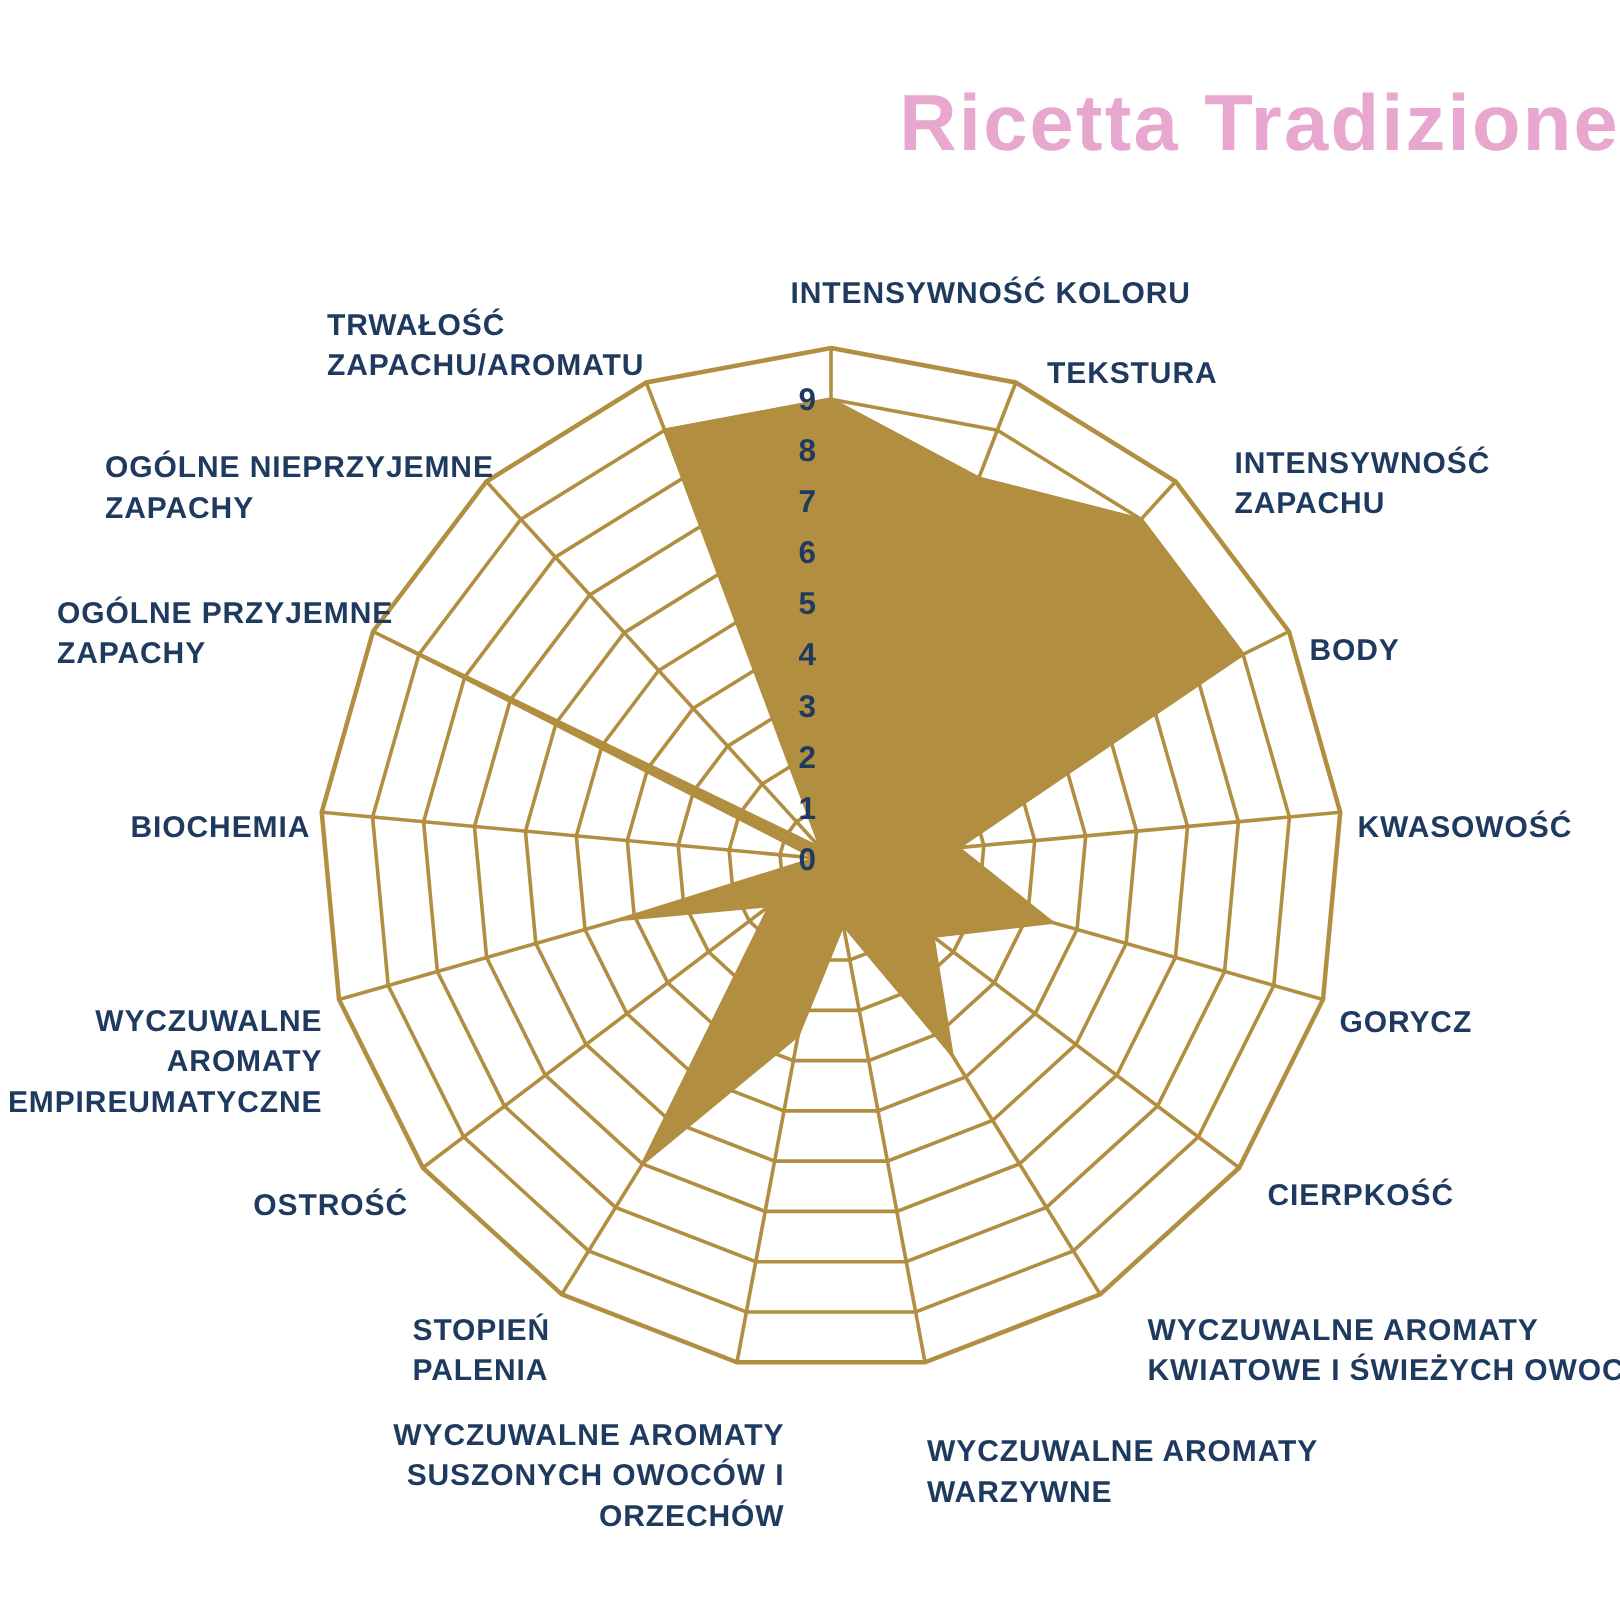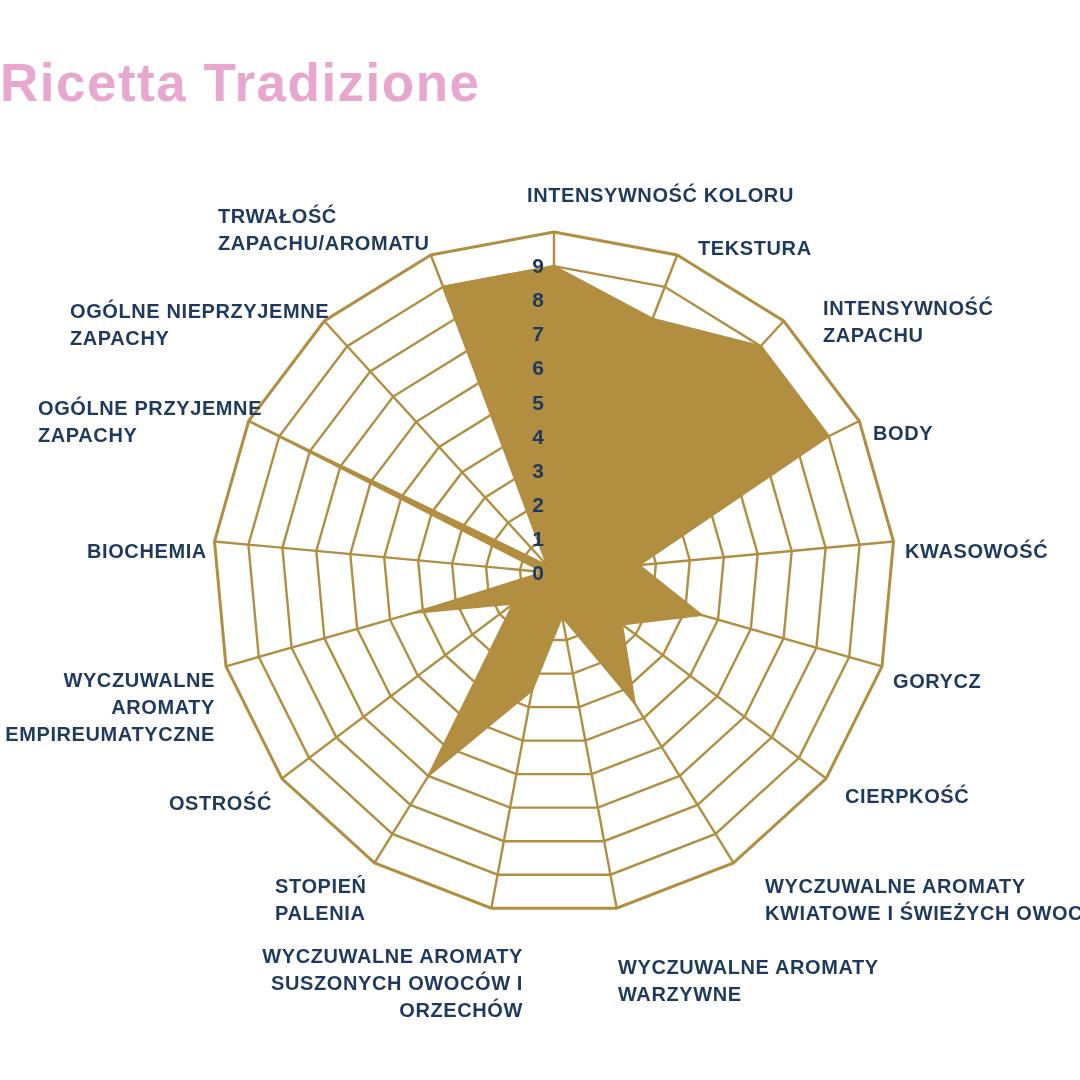--- a/index.html
+++ b/index.html
@@ -5,21 +5,21 @@
   html,body{margin:0;padding:0;}
   body{
     width:1080px;height:1080px;
     background:#ffffff;
     font-family:"Liberation Sans","DejaVu Sans",sans-serif;
     overflow:hidden;position:relative;
   }
   .stage{position:absolute;inset:0;}
   .title{
     position:absolute;left:0;top:52px;width:1080px;
-    text-align:left;
+    text-align:right;
     font-size:53px;font-weight:600;letter-spacing:1.5px;
     user-select:none;
   }
   svg{position:absolute;left:0;top:0;}
   svg text{font-family:"Liberation Sans","DejaVu Sans",sans-serif;}
   .axis-label{font-size:20px;font-weight:bold;letter-spacing:0.6px;}
   .ring-num{font-size:21px;font-weight:bold;}
 </style>
 </head>
 <body>

